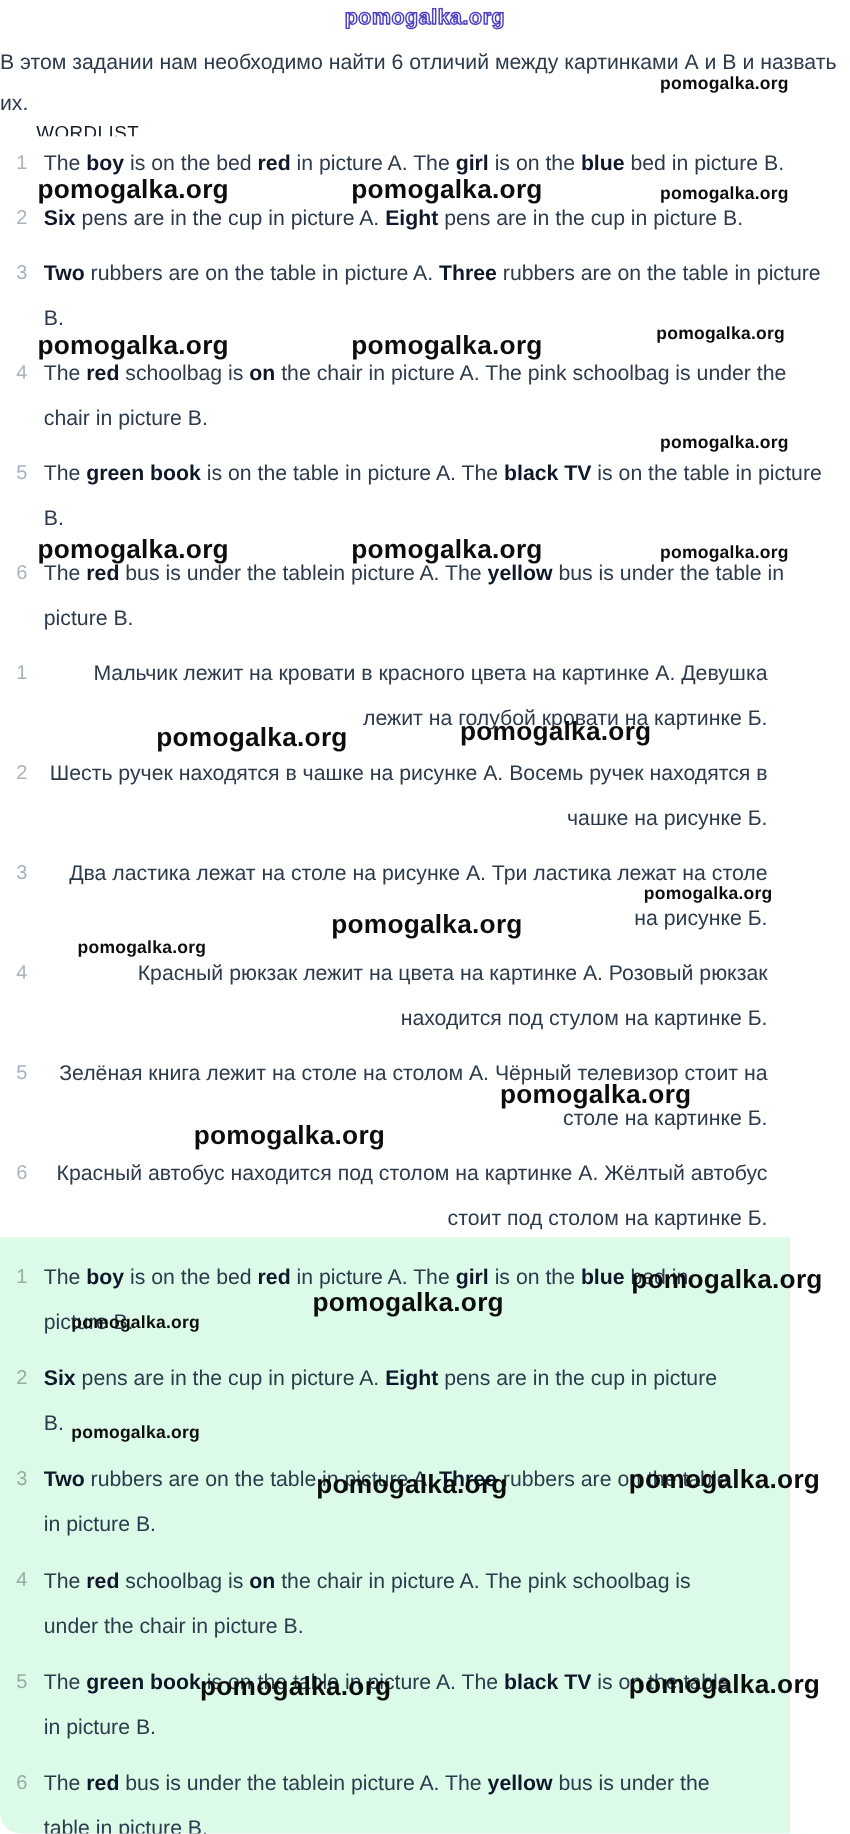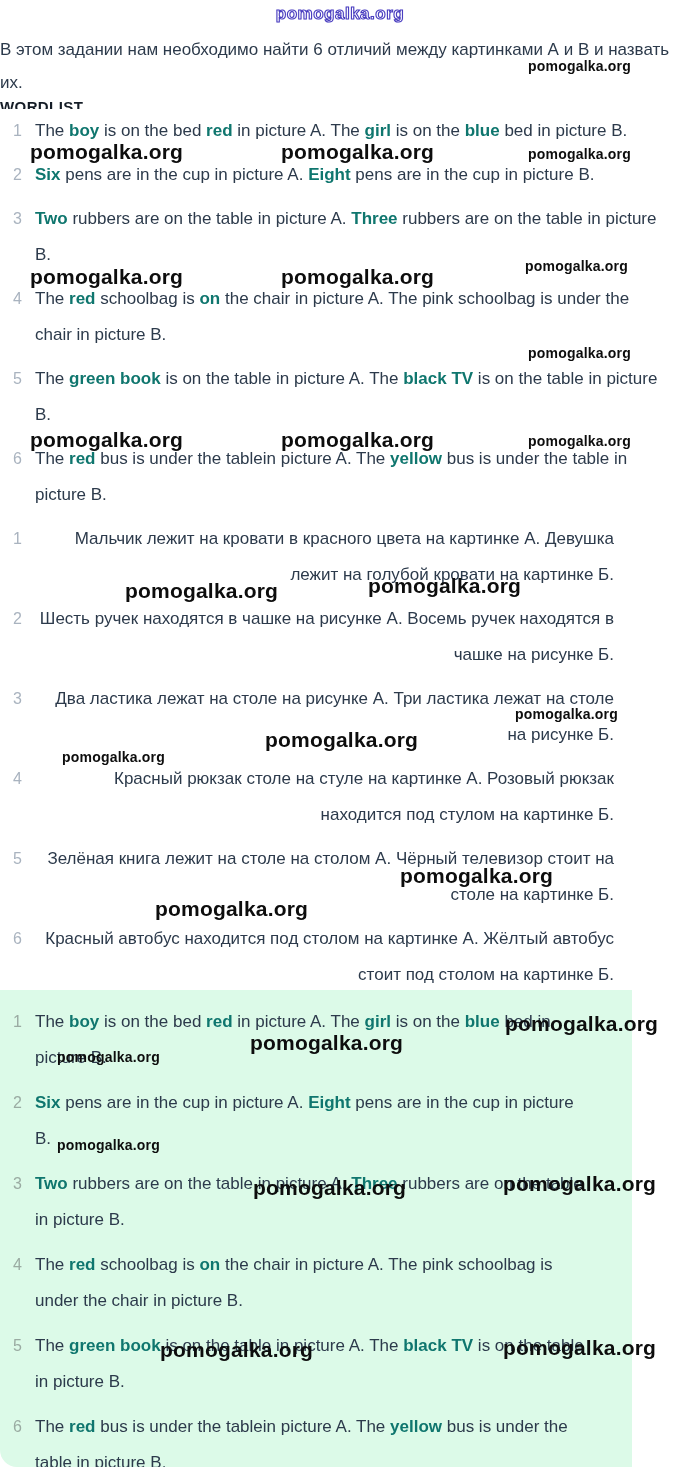--- a/index.html
+++ b/index.html
@@ -15,30 +15,30 @@
     padding-top:4px;text-align:center;
     font-size:17px;font-weight:700;line-height:20px;letter-spacing:.5px;
     color:#ffffff;-webkit-text-stroke:1.1px #4a3ec0;text-shadow:0 0 1px #4a3ec0;
   }
   .intro{
     margin-top:9px;font-size:17px;line-height:33px;color:#2c3a4b;
     padding-right:6px;
   }
   .clip-head{
     height:11px;overflow:hidden;margin-top:-1px;
-    font-size:15px;font-weight:700;letter-spacing:.4px;color:#141c26;
+    font-size:15px;font-weight:400;letter-spacing:.4px;color:#141c26;padding-left:29px;
   }
   .list{margin-top:4px;}
   .item{display:flex;margin-bottom:8px;}
   .num{
     flex:0 0 35px;text-align:center;color:#a9b3bf;
     font-size:16px;line-height:36px;
   }
   .txt{flex:1;font-size:17px;line-height:36px;color:#2c3a4b;}
-  .txt b{font-weight:700;color:#0f766e;}
+  .txt b{font-weight:700;color:#0f172a;}
   .list-en .txt{padding-right:20px;}
   .list-ru .txt{padding-right:66px;text-align:right;}
   .green{
     width:632px;height:477px;box-sizing:border-box;
     background:#dcfae8;padding-top:10px;
   }
   .green .item{margin-bottom:9px;}
   .green .txt{padding-right:48px;}
   .green .num{color:#9aaba2;}
   
@@ -96,21 +96,21 @@
         <div class="item">
           <span class="num">2</span>
           <span class="txt"><span>Шесть ручек находятся в чашке на рисунке А. Восемь ручек находятся в чашке на рисунке Б.</span></span>
         </div>
         <div class="item">
           <span class="num">3</span>
           <span class="txt"><span>Два ластика лежат на столе на рисунке А. Три ластика лежат на столе на рисунке Б.</span></span>
         </div>
         <div class="item">
           <span class="num">4</span>
-          <span class="txt"><span>Красный рюкзак столе на стуле на картинке А. Розовый рюкзак находится под стулом на картинке Б.</span></span>
+          <span class="txt"><span>Красный рюкзак лежит на цвета на картинке А. Розовый рюкзак находится под стулом на картинке Б.</span></span>
         </div>
         <div class="item">
           <span class="num">5</span>
           <span class="txt"><span>Зелёная книга лежит на столе на столом А. Чёрный телевизор стоит на столе на картинке Б.</span></span>
         </div>
         <div class="item">
           <span class="num">6</span>
           <span class="txt"><span>Красный автобус находится под столом на картинке А. Жёлтый автобус стоит под столом на картинке Б.</span></span>
         </div>
       </div>

